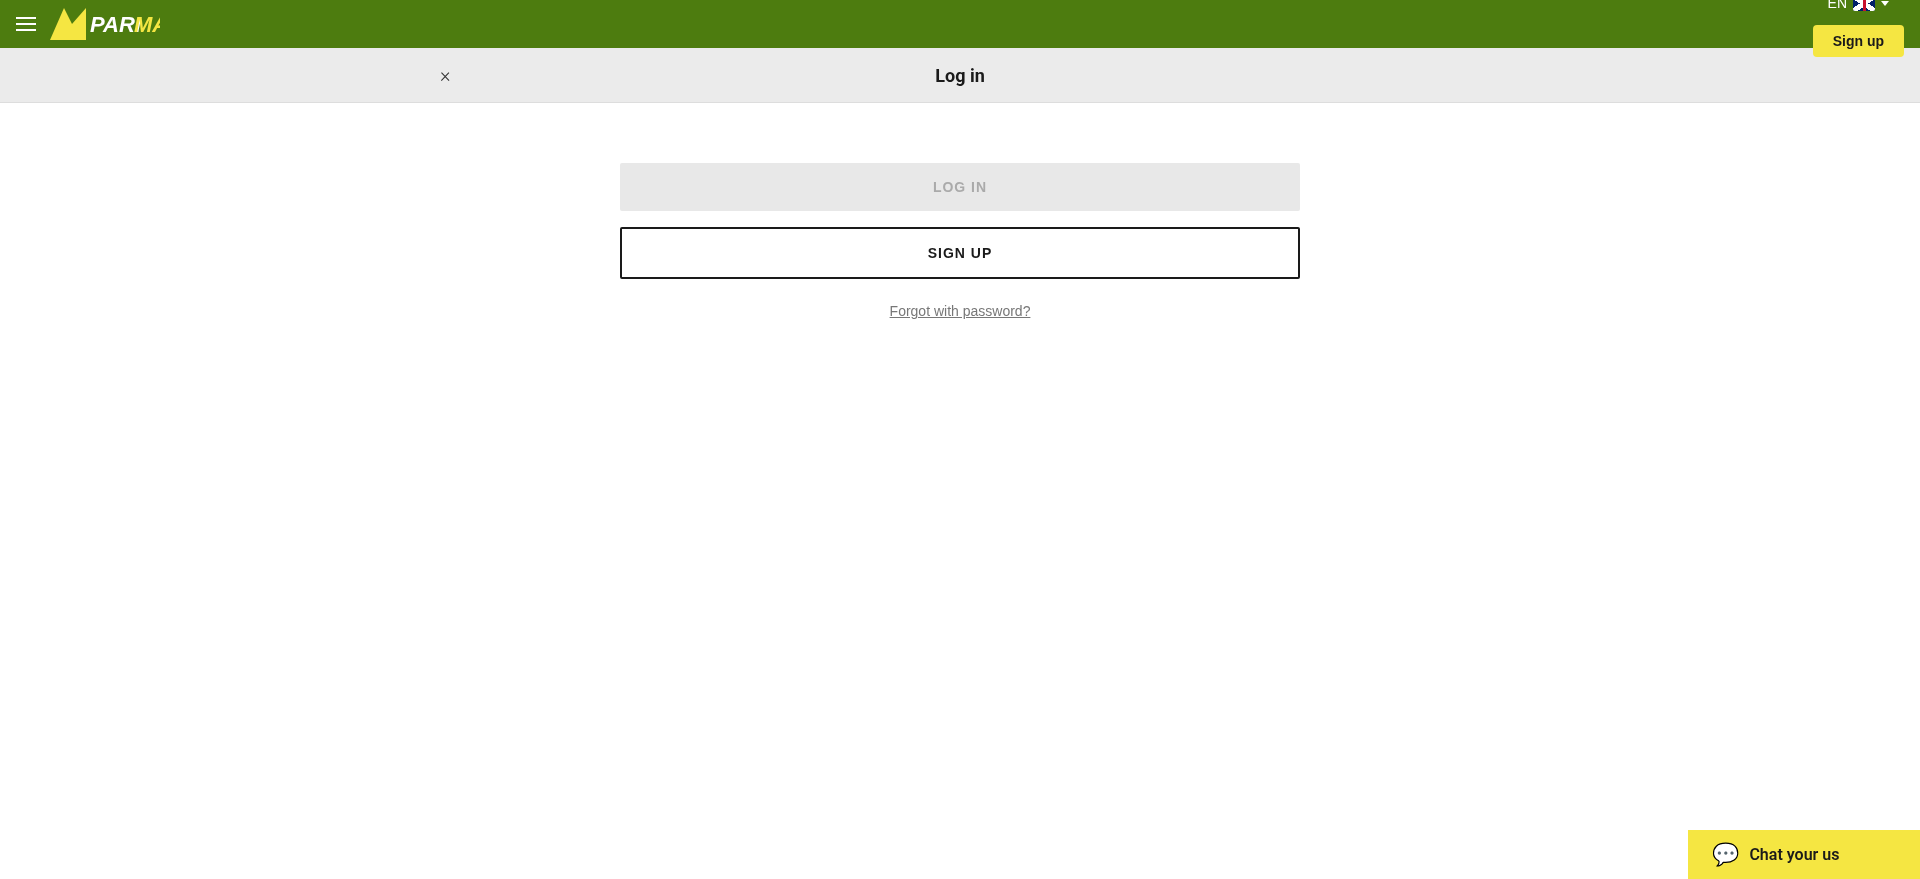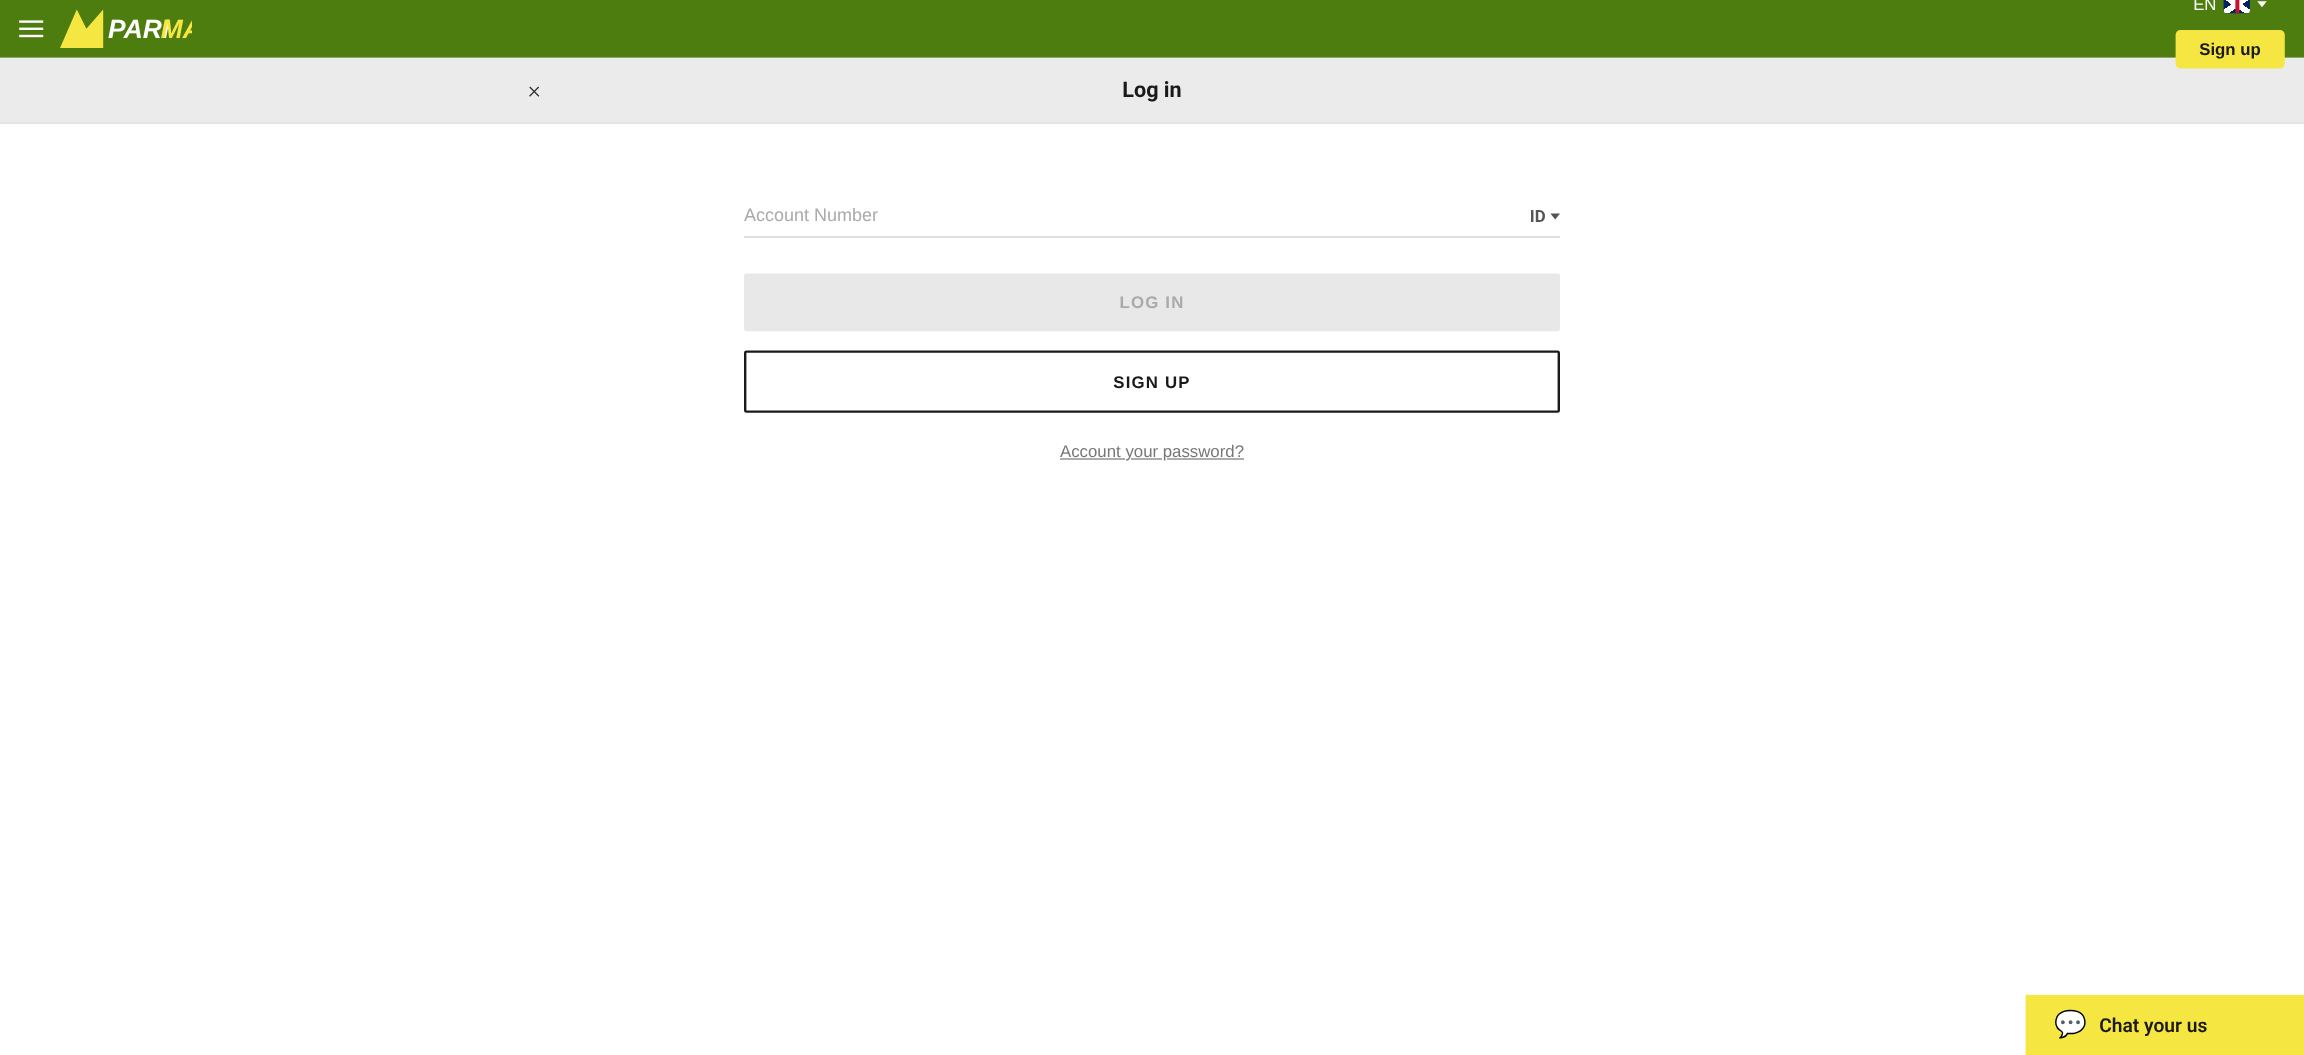--- a/index.html
+++ b/index.html
@@ -328,34 +328,27 @@
 </nav>
 
 <div class="modal-header">
   <span class="modal-close">×</span>
   <span class="modal-title">Log in</span>
 </div>
 
 <div class="main-content">
   <div class="login-form">
 
-    <div class="input-group">
-      <input class="input-field" type="text" placeholder="Account Number" style="">
-      <div class="input-suffix">
-        <span class="id-badge">ID</span>
-        <span class="suffix-chevron"></span>
-      </div>
-    </div>
 
 
     <button class="btn-login">LOG IN</button>
 
     <button class="btn-signup">SIGN UP</button>
 
-    <button class="forgot-link">Account your password?</button>
+    <button class="forgot-link">Forgot with password?</button>
 
   </div>
 </div>
 
 <div class="chat-widget">
   <span class="chat-bubble-icon">💬</span>
   <span class="chat-label">Chat your us</span>
 </div>
 
 </body></html>

